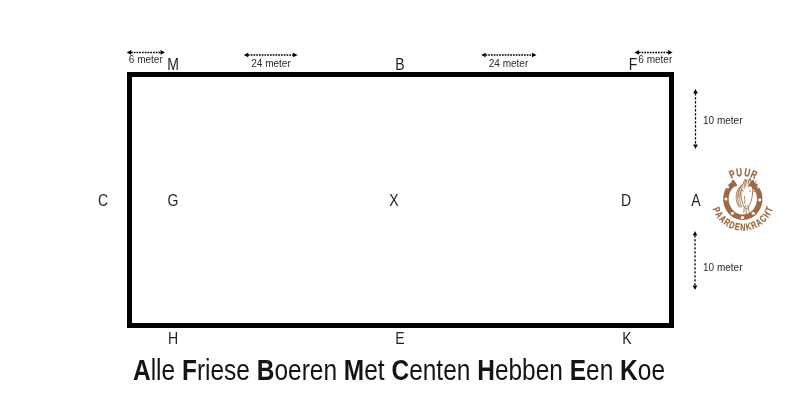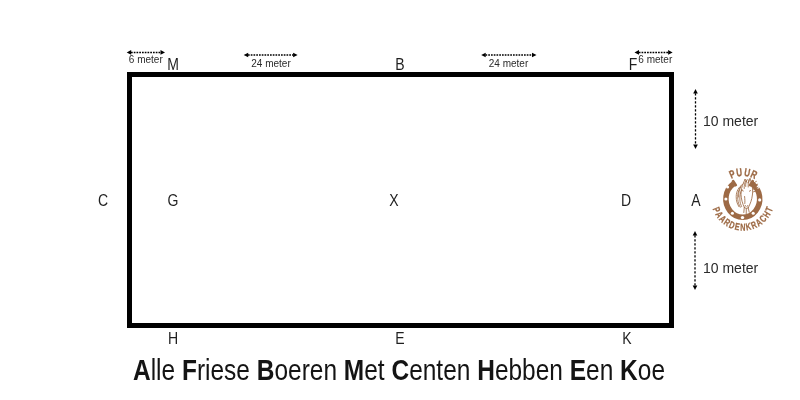--- a/index.html
+++ b/index.html
@@ -4,21 +4,21 @@
 <style>
   html,body{margin:0;padding:0;background:#fff;}
   #page{position:relative;-webkit-font-smoothing:antialiased;width:800px;height:400px;background:#fff;overflow:hidden;
         font-family:"Liberation Sans",sans-serif;}
   .arena{position:absolute;left:126.5px;top:71.8px;width:547px;height:256.6px;
          border:5.5px solid #000;box-sizing:border-box;}
   .lt{position:absolute;font-size:16.5px;line-height:16.5px;color:#1f1f1f;
       transform:translateX(-50%) scaleX(0.85);white-space:nowrap;}
   .ml{position:absolute;font-size:10px;line-height:8.6px;color:#2b2b2b;
       transform:translateX(-50%);white-space:nowrap;}
-  .mlv{position:absolute;font-size:14px;line-height:8.6px;color:#2b2b2b;white-space:nowrap;}
+  .mlv{position:absolute;font-size:10px;line-height:8.6px;color:#2b2b2b;white-space:nowrap;}
   .sentence{position:absolute;top:355.5px;left:-1.5px;width:800px;text-align:center;
             font-size:29px;line-height:29px;color:#141414;white-space:nowrap;
             transform:scaleX(0.844);}
   .sentence b{font-weight:bold;}
 </style>
 </head>
 <body>
 <div id="page">
   <div class="arena"></div>
 

